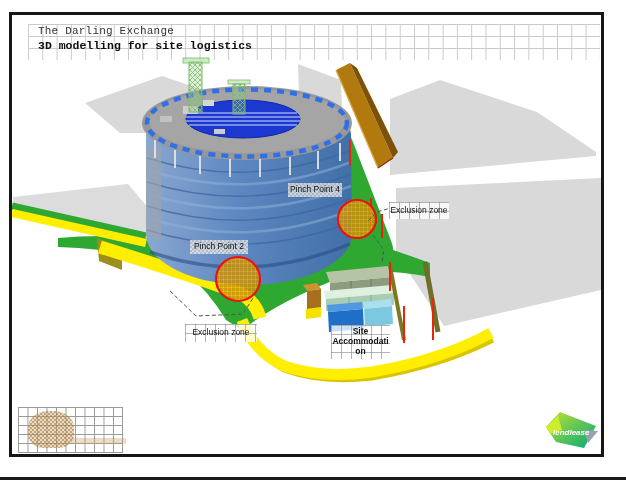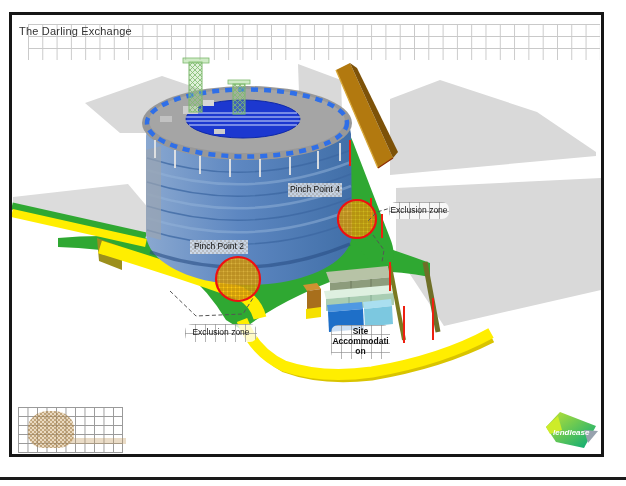--- a/index.html
+++ b/index.html
@@ -4,35 +4,35 @@
 <style>
   html,body{margin:0;padding:0;background:#ffffff;}
   .page{position:relative;width:626px;height:486px;background:#ffffff;overflow:hidden;
         font-family:"Liberation Sans", sans-serif;}
   .frame{position:absolute;left:9px;top:12px;width:595px;height:445px;
          border:3px solid #161616;box-sizing:border-box;background:transparent;}
   .grid-top{position:absolute;left:28px;top:24px;width:572px;height:36px;
     background-image:linear-gradient(#c9c9c9 1px, transparent 1px),
                      linear-gradient(90deg,#c9c9c9 1px, transparent 1px);
     background-size:14.3px 12px;}
-  .title-block{position:absolute;left:19px;top:25px;}
+  .title-block{position:absolute;left:38px;top:25px;font-family:Liberation Mono, monospace;}
   .t1{font-size:11px;color:#333;letter-spacing:.2px;}
   .t2{font-size:11.5px;font-weight:bold;color:#0d0d0d;margin-top:2px;}
   .scene{position:absolute;left:0;top:0;width:626px;height:486px;}
   .label{position:absolute;display:flex;align-items:center;justify-content:center;
          text-align:center;font-size:8.5px;line-height:1.15;color:#111;z-index:5;}
   .checker{background-color:rgba(246,246,246,.70);
     background-image:
       linear-gradient(45deg, rgba(165,165,165,.55) 25%, transparent 25%, transparent 75%, rgba(165,165,165,.55) 75%),
       linear-gradient(45deg, rgba(165,165,165,.55) 25%, transparent 25%, transparent 75%, rgba(165,165,165,.55) 75%);
     background-size:4px 4px;background-position:0 0,2px 2px;}
   .gridbg{background-color:rgba(255,255,255,.78);
     background-image:linear-gradient(rgba(140,140,140,.65) 1px, transparent 1px),
                      linear-gradient(90deg, rgba(140,140,140,.65) 1px, transparent 1px);
-    background-size:10px 9px;border-radius:7px;}
+    background-size:10px 9px;}
   .lbl-pp1{left:190px;top:240px;width:58px;height:14px;}
   .lbl-pp2{left:288px;top:183px;width:54px;height:14px;}
   .lbl-ex-r{left:389px;top:202px;width:60px;height:17px;}
   .lbl-ex-b{left:185px;top:324px;width:72px;height:18px;}
   .lbl-sa{left:331px;top:325px;width:59px;height:34px;overflow-wrap:anywhere;word-break:break-word;font-weight:bold;}
   .grid-bl{position:absolute;left:18px;top:407px;width:104px;height:45px;
     background-image:linear-gradient(#9a9a9a 1px, transparent 1px),
                      linear-gradient(90deg,#9a9a9a 1px, transparent 1px);
     background-size:9.5px 9px;border-right:1px solid #9a9a9a;border-bottom:1px solid #9a9a9a;}
   .blob{position:absolute;left:10px;top:4px;width:46px;height:37px;border-radius:45% 45% 35% 35%;
@@ -181,20 +181,21 @@
 
     <g stroke="#555" stroke-width="1" stroke-dasharray="4 2.5" fill="none">
       <path d="M394,207 L377,212 L368,221"></path>
       <path d="M373,235 L384,250 L382,262"></path>
       <path d="M170,291 L196,316 L243,314 L253,298"></path>
     </g>
   </svg>
 
   <div class="title-block">
     <div class="t1">The Darling Exchange</div>
+    <div class="t2">3D modelling for site logistics</div>
   </div>
 
   <div class="label checker lbl-pp2">Pinch Point 4</div>
   <div class="label checker lbl-pp1">Pinch Point 2</div>
   <div class="label gridbg lbl-ex-r">Exclusion zone</div>
   <div class="label gridbg lbl-ex-b">Exclusion zone</div>
   <div class="label gridbg lbl-sa">Site Accommodation</div>
 
   <div class="grid-bl">
     <div class="blob"></div>

